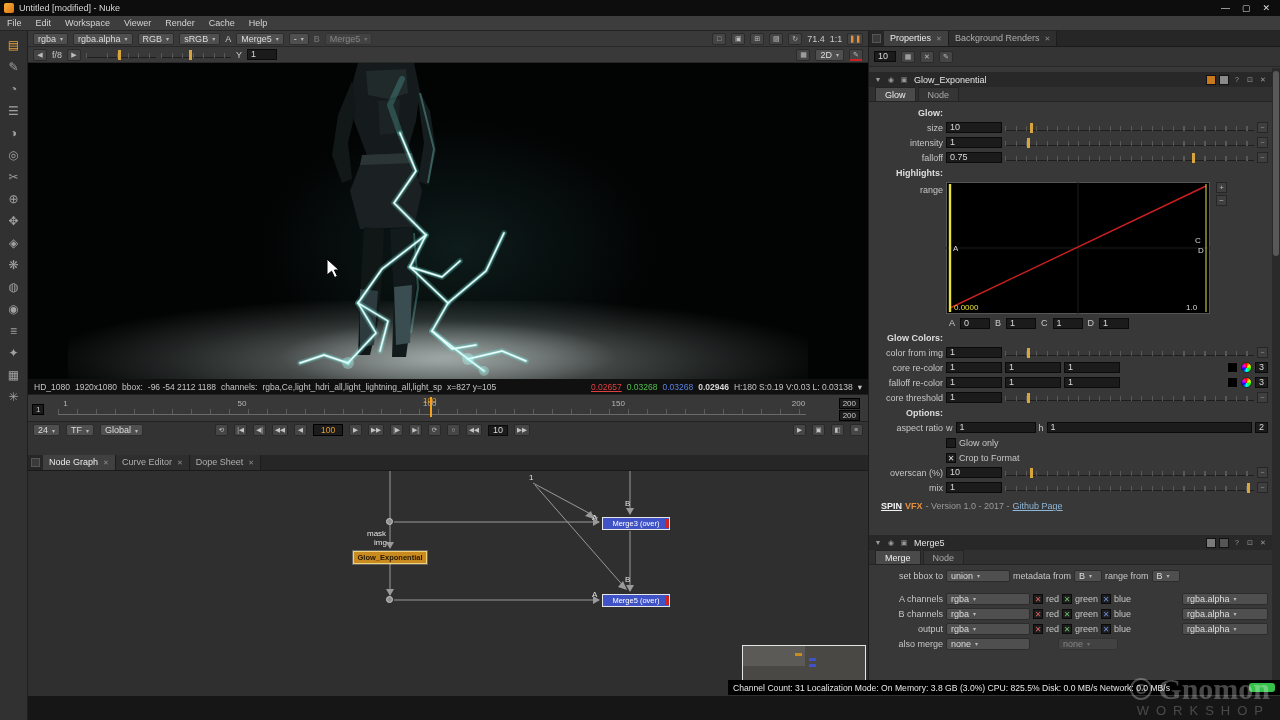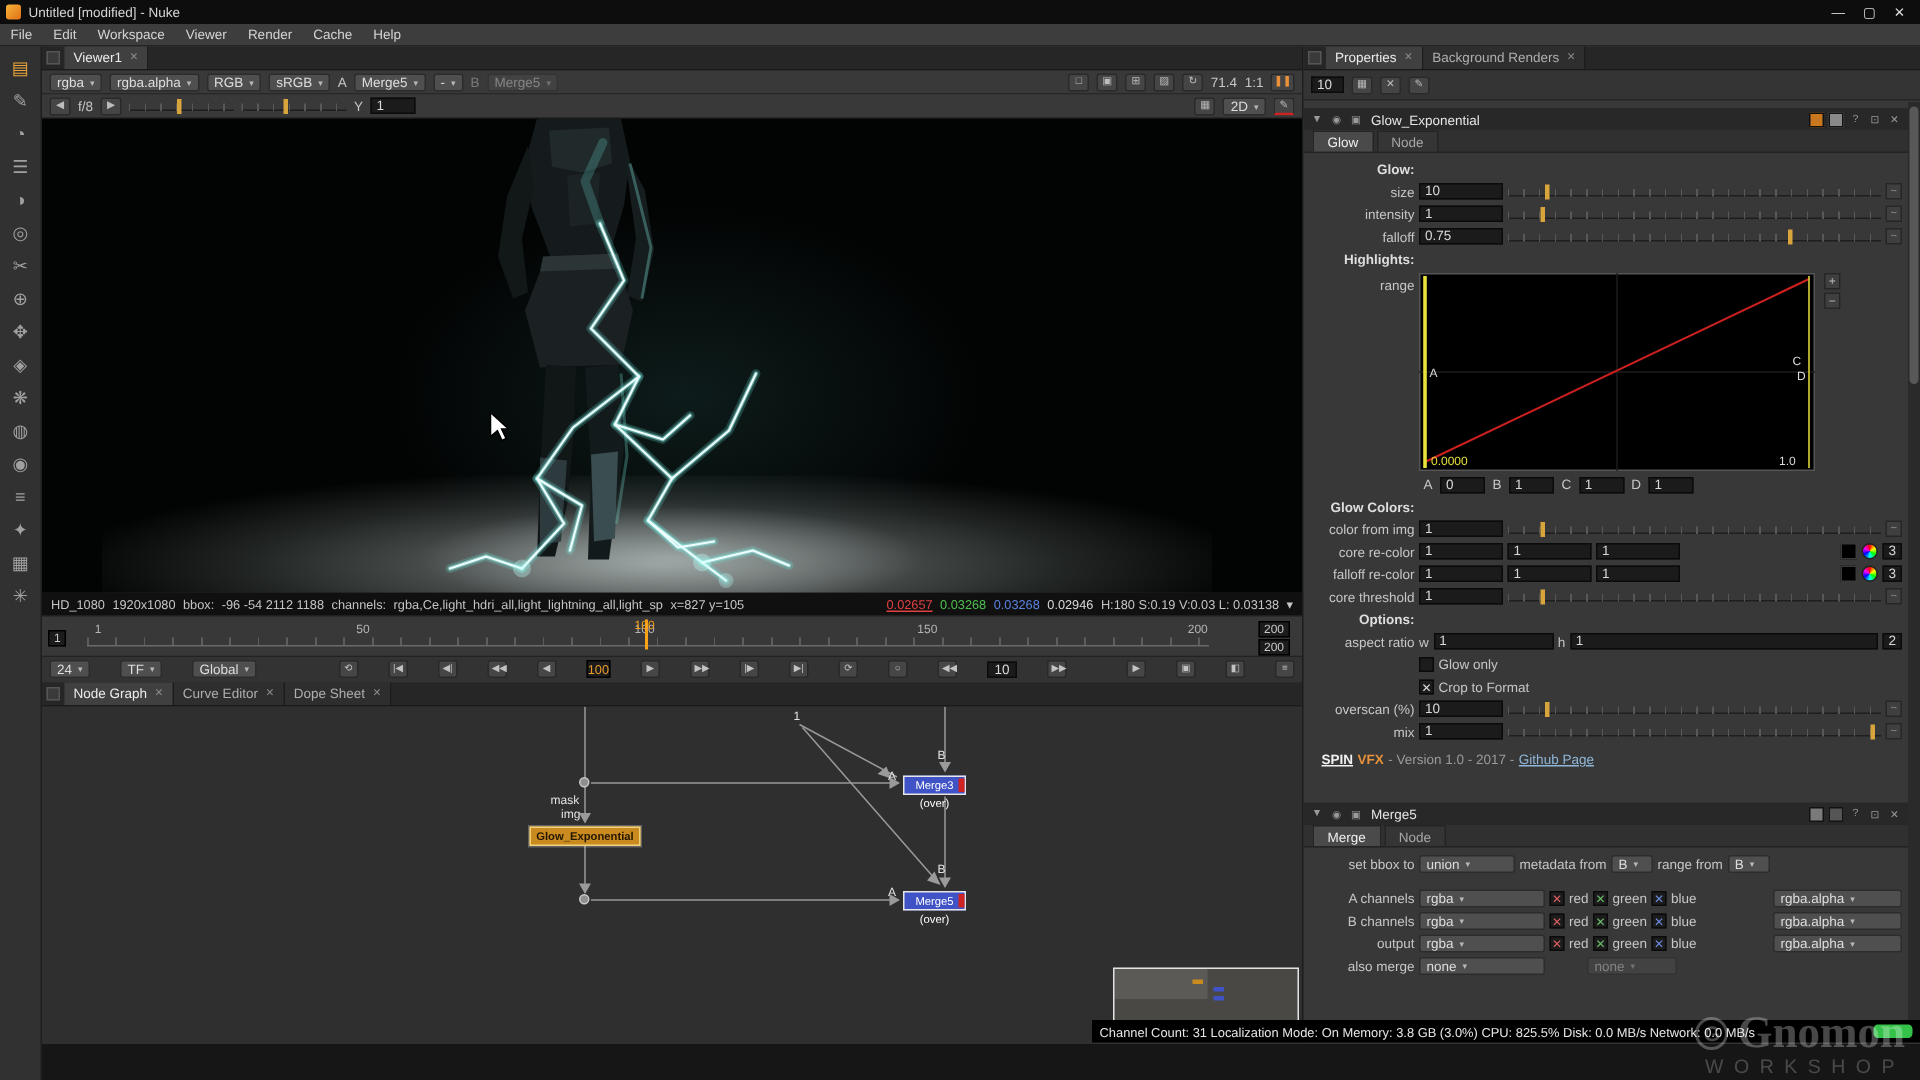--- a/index.html
+++ b/index.html
@@ -34,39 +34,39 @@
   
   .viewer-panel{position:absolute;left:28px;top:31px;width:840px;height:424px;background:#333;}
   .vrow{display:flex;align-items:center;height:16px;background:#393939;padding:0 5px;gap:5px;border-bottom:1px solid #282828;}
   .vimage{position:relative;height:316px;background:#020303;overflow:hidden;}
   .floor{position:absolute;left:40px;top:238px;width:740px;height:120px;background:radial-gradient(ellipse at 50% 50%,rgba(160,170,168,.75),rgba(92,100,98,.35) 52%,rgba(0,0,0,0) 76%);}
   .floor2{position:absolute;left:250px;top:258px;width:340px;height:70px;background:radial-gradient(ellipse,rgba(200,210,208,.5),rgba(0,0,0,0) 70%);}
   .amb{position:absolute;left:220px;top:50px;width:420px;height:270px;background:radial-gradient(ellipse,rgba(95,205,195,.12),rgba(0,0,0,0) 68%);}
   .scene-svg{position:absolute;left:0;top:0;}
   .cursor-svg{position:absolute;left:298px;top:196px;}
   .vinfo{height:15px;background:#101010;display:flex;align-items:center;gap:5px;padding:0 6px;font-size:8.5px;color:#c4c4c4;white-space:nowrap;overflow:hidden;}
-  .cR{color:#e04040;text-decoration:underline;} .cG{color:#4ec04e;} .cB{color:#5b82e0;} .cA{color:#d8d8d8;}
+  .cR{color:#e04040;text-decoration:underline;} .cG{color:#4ec04e;} .cB{color:#5b82e0;} .cA{color:#d8d8d8;font-weight:bold;}
   .timeline{position:relative;height:27px;background:#383838;border-top:1px solid #202020;}
   .ruler{position:absolute;left:30px;right:62px;top:1px;bottom:1px;}
   .ruler-line{position:absolute;left:0;right:0;bottom:5px;height:6px;background:repeating-linear-gradient(90deg,#5d5d5d 0 1px,rgba(0,0,0,0) 1px 19px);border-bottom:1px solid #6a6a6a;}
   .rtick{position:absolute;bottom:12px;font-size:8px;color:#b5b5b5;transform:translateX(-50%);}
   .playhead{position:absolute;top:1px;bottom:3px;width:2px;background:#f7a21b;}
   .playhead-label{position:absolute;top:0;font-size:8px;color:#f7a21b;transform:translateX(-50%);}
   .tl-field{position:absolute;background:#1c1c1c;border:1px solid #000;color:#c8c8c8;font-size:8px;height:11px;line-height:9px;padding:0 3px;}
-  .playbar{display:flex;align-items:center;height:17px;background:#333;padding:0 5px;gap:20px;border-top:1px solid #222;}
+  .playbar{display:flex;align-items:center;height:17px;background:#333;padding:0 5px;gap:6px;border-top:1px solid #222;}
   .pbtn{min-width:13px;height:12px;background:#464646;border:1px solid #292929;border-radius:2px;color:#c2c2c2;text-align:center;line-height:10px;font-size:6.5px;padding:0 2px;white-space:nowrap;}
   .frame-field{background:#1c1c1c;border:1px solid #000;color:#e89b2a;width:30px;text-align:center;height:12px;line-height:10px;font-size:8.5px;}
 
   
   .ng-panel{position:absolute;left:28px;top:455px;width:840px;height:241px;background:#2e2e2e;}
   .ng-canvas{position:relative;height:225px;background:#2f2f2f;overflow:hidden;}
   .ng-edges{position:absolute;left:0;top:0;}
   .node{position:absolute;height:13px;line-height:12px;font-size:7.5px;text-align:center;}
   .glow-node{width:74px;background:#c98a1f;color:#241700;border:1px solid #f0d27a;box-shadow:0 0 0 1px rgba(255,255,255,.25);font-weight:bold;}
-  .merge-node{width:42px;background:#3f52c6;color:#fff;border:1px solid #e6e6e6;}
+  .merge-node{width:68px;background:#3f52c6;color:#fff;border:1px solid #e6e6e6;}
   .nerr{position:absolute;right:0;top:1px;width:4px;height:9px;background:#cf2323;}
   .ngdot{position:absolute;width:7px;height:7px;border-radius:50%;background:#8f8f8f;border:1px solid #c8c8c8;}
   .ng-label{position:absolute;font-size:8px;color:#e2e2e2;}
   .minimap{position:absolute;left:714px;top:174px;width:124px;height:38px;border:1px solid #e4e4e4;background:rgba(195,190,172,.18);}
   .minimap .mm-light{position:absolute;left:0;top:0;width:62px;height:20px;background:rgba(255,255,255,.10);}
   .mm-node{position:absolute;width:7px;height:3px;}
 
   
   .right-panel{position:absolute;left:868px;top:31px;width:412px;height:649px;background:#383838;border-left:1px solid #1c1c1c;overflow:hidden;}
   .props-toolbar{height:20px;background:#343434;border-bottom:1px solid #262626;display:flex;align-items:center;gap:5px;padding:0 5px;}
@@ -154,27 +154,20 @@
     <span class="ticon">❋</span>
     <span class="ticon">◍</span>
     <span class="ticon">◉</span>
     <span class="ticon">≡</span>
     <span class="ticon">✦</span>
     <span class="ticon">▦</span>
     <span class="ticon">✳</span>
   </div>
 
   <div class="viewer-panel">
-    <div class="tabbar">
-      <span class="tabgrip"></span>
-      <div class="tab active">
-        <span>Viewer1</span>
-        <span class="tclose">✕</span>
-      </div>
-    </div>
 
     <div class="vrow">
       <div class="dd">
           <span>rgba</span>
         </div>
       <div class="dd">
           <span>rgba.alpha</span>
         </div>
       <div class="dd">
           <span>RGB</span>

